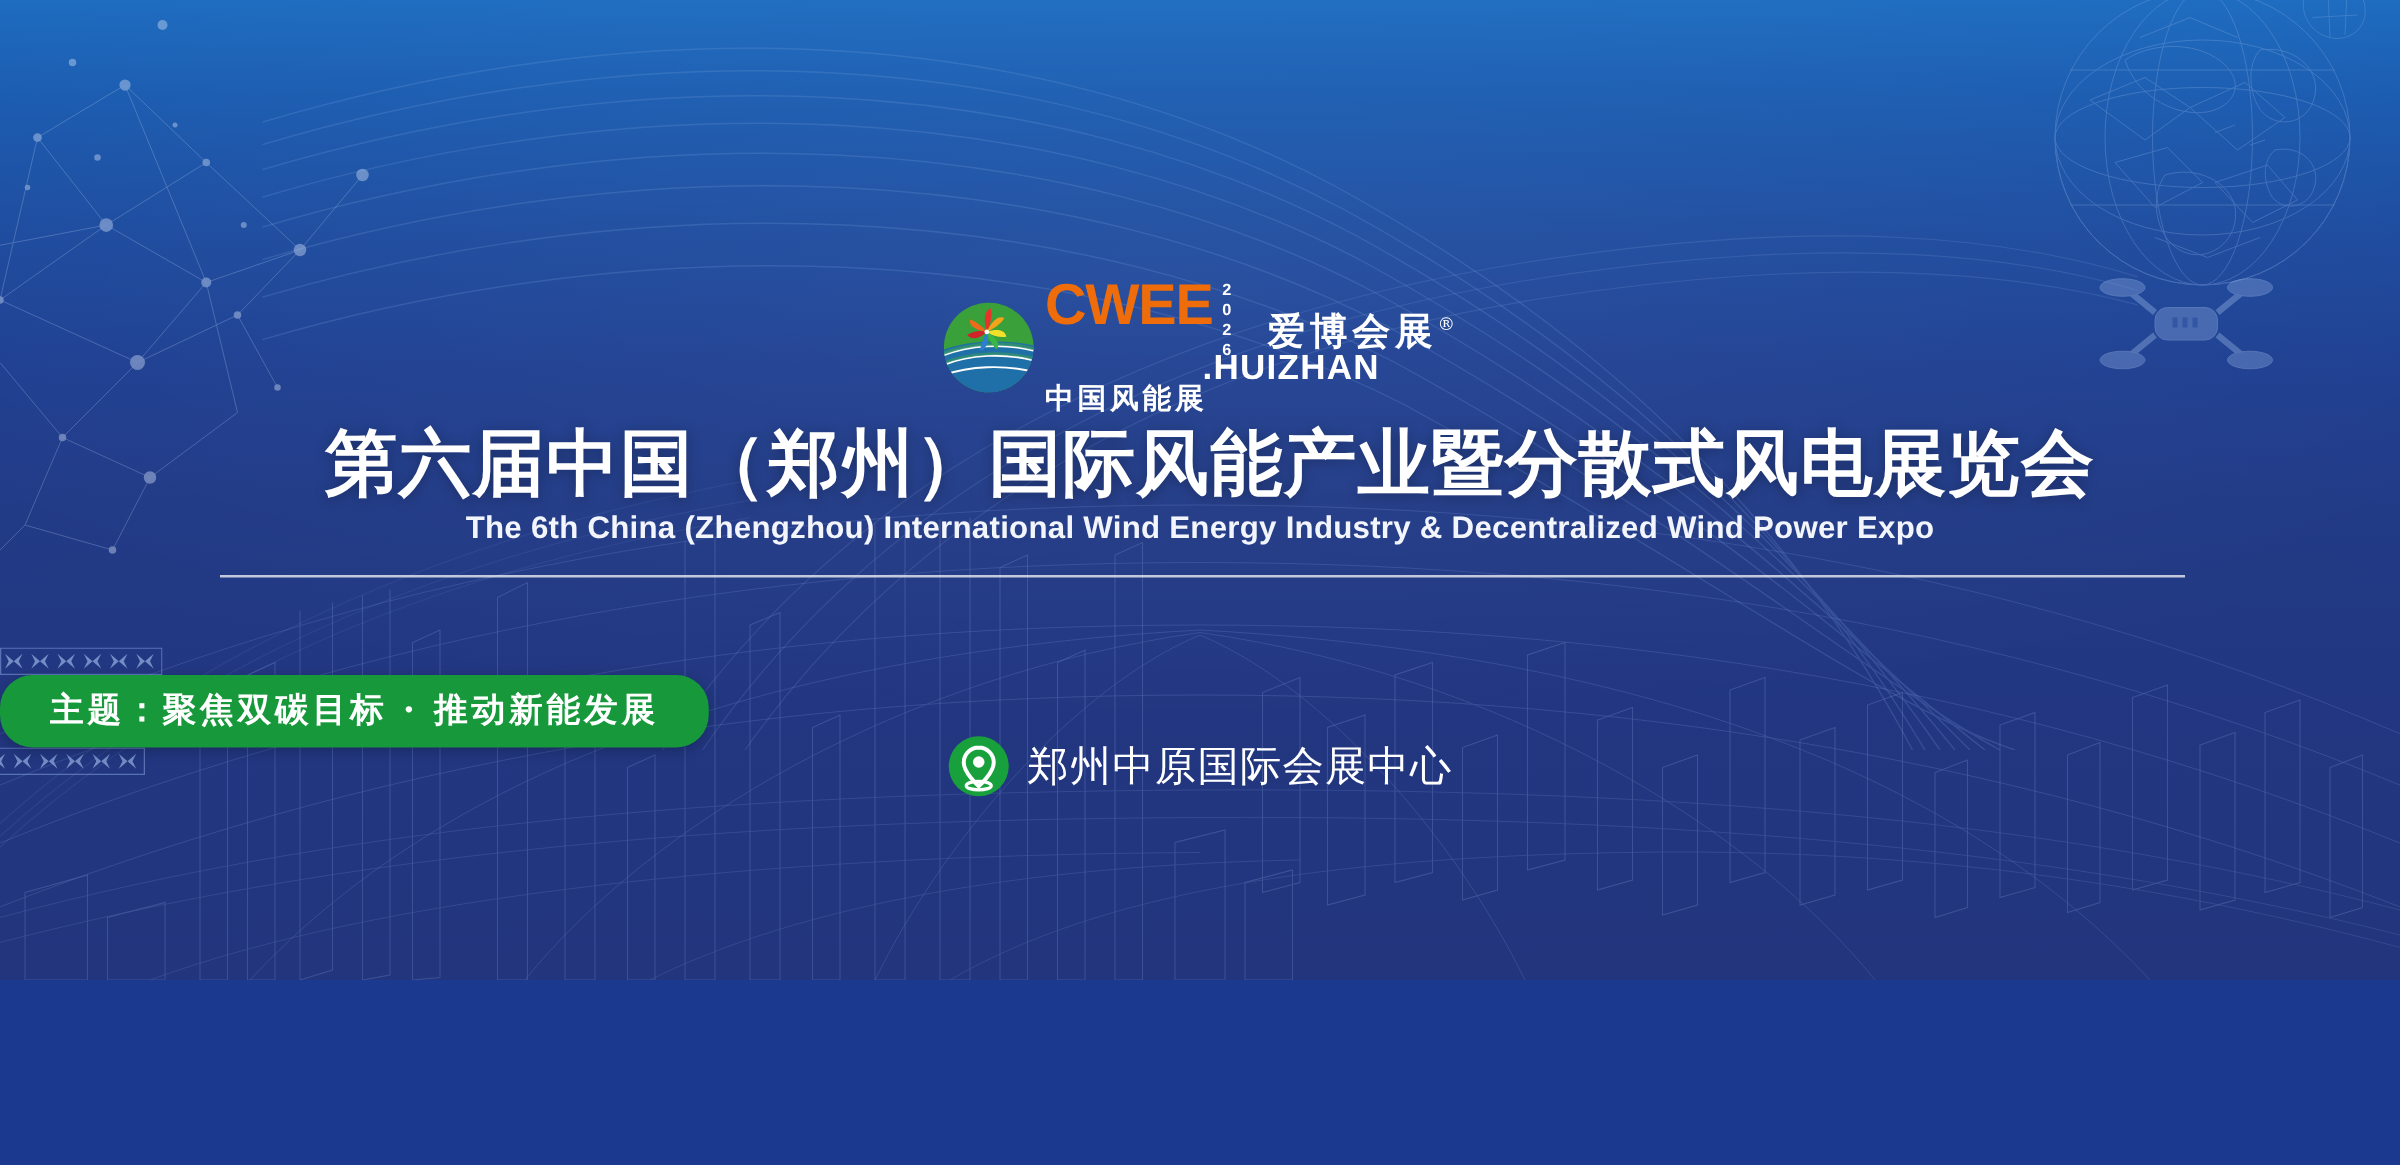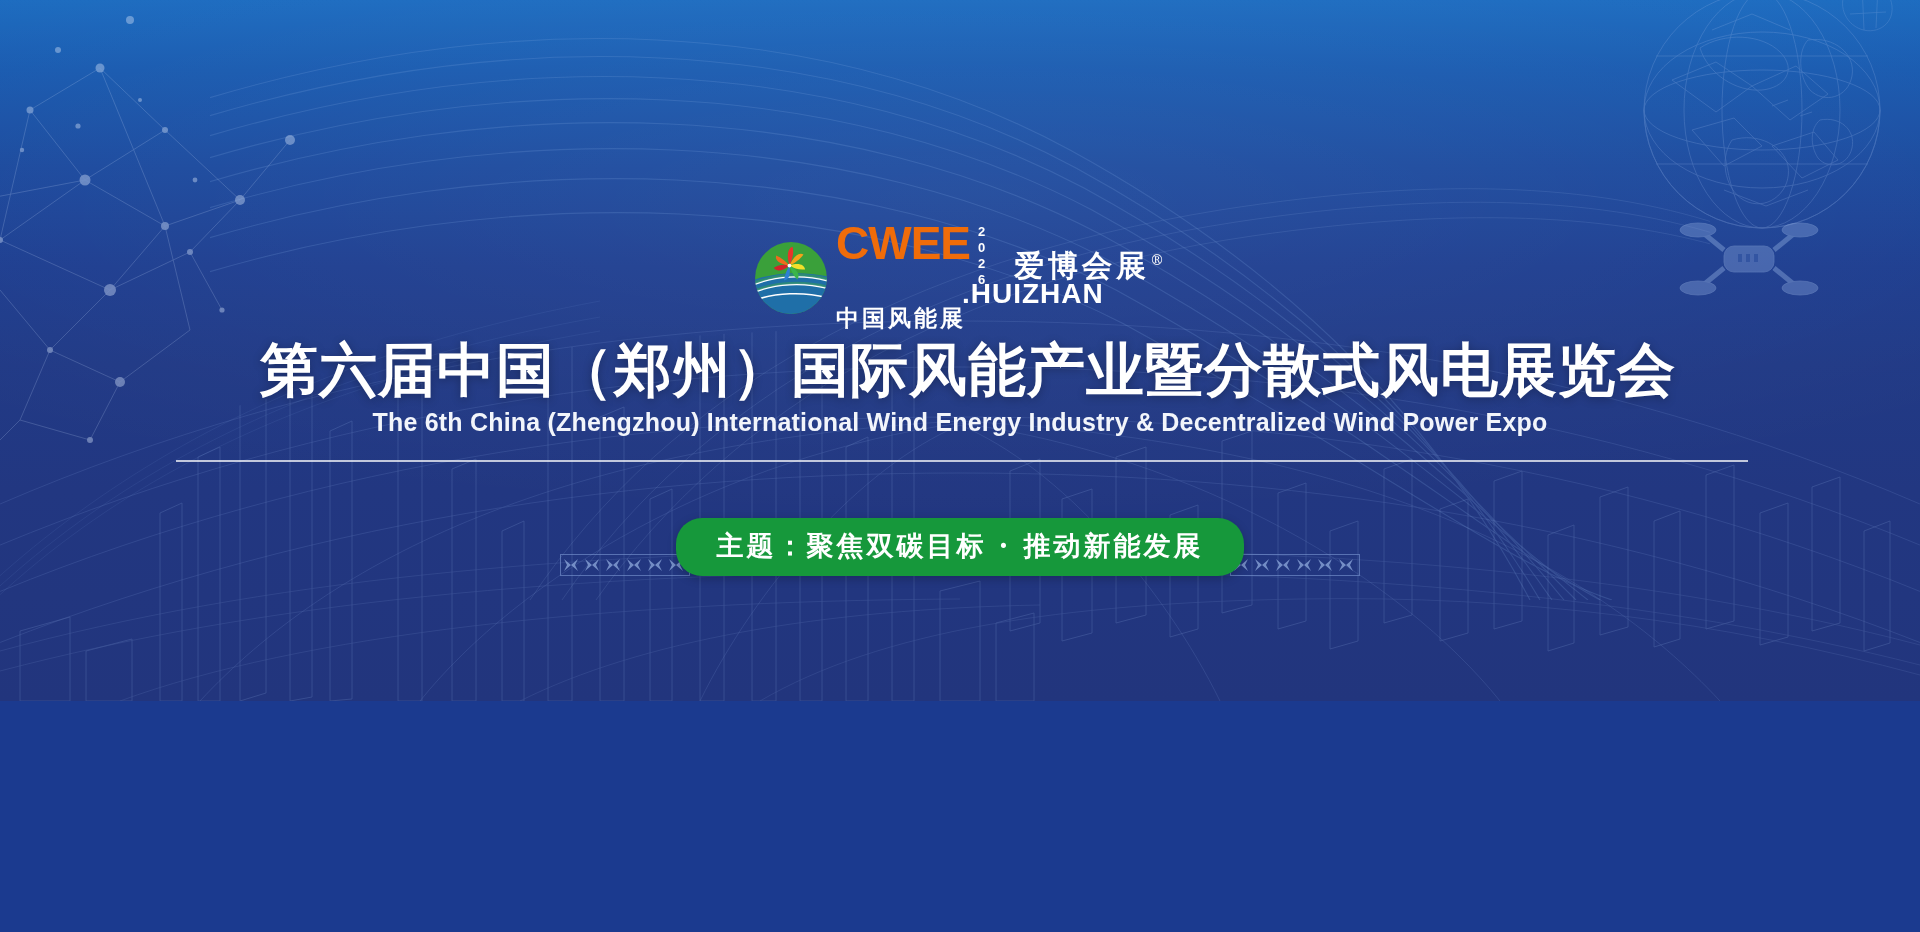--- a/index.html
+++ b/index.html
@@ -6,21 +6,21 @@
   * { margin:0; padding:0; box-sizing:border-box; }
   html, body { width:1920px; height:932px; overflow:hidden; }
   body {
     font-family:"Liberation Sans","DejaVu Sans",sans-serif;
     background:#1b3a8f;
   }
 
   
   .banner{
     position:relative;
-    width:1920px; height:701px;
+    width:1920px; height:784px;
     overflow:hidden;
     background:
       linear-gradient(180deg,
         #1d6cc0 0%,
         #1a5bb0 10%,
         #1c4a9e 24%,
         #1e3e90 38%,
         #213a86 52%,
         #223781 70%,
         #22357d 100%);
@@ -109,21 +109,21 @@
     height:2px;
     background:linear-gradient(90deg,
       rgba(255,255,255,.85) 0%,
       rgba(255,255,255,.85) 100%);
     opacity:.85;
   }
 
   
   .theme-row{
     position:absolute; left:0; right:0; top:518px;
-    display:flex; align-items:flex-end; justify-content:center; gap:0;
+    display:flex; align-items:flex-start; justify-content:center; gap:0;flex-direction:column;
   }
   .orn{
     width:130px; height:22px; flex:0 0 auto;
     opacity:.85;
   }
   .orn.left{ margin-right:-14px; }
   .orn.right{ margin-left:-14px; }
   .theme-pill{
     position:relative; z-index:2;
     background:#16983b;
@@ -455,16 +455,25 @@
             <path d="M4,5 l7,6 l-7,6 l3,-6 Z"></path>
             <path d="M18,5 l-7,6 l7,6 l-3,-6 Z"></path>
           </g>
       </g>
     </svg>
   </div>
 
   <div class="meta-row">
 
 
+    <div class="meta-item">
+      <svg class="meta-icon" viewBox="0 0 50 50">
+        <circle cx="25" cy="25" r="24" fill="#18a03c"></circle>
+        <path d="M25,10 C 18.4,10 13,15.4 13,22 C 13,30.5 25,41 25,41 C 25,41 37,30.5 37,22 C 37,15.4 31.6,10 25,10 Z" fill="none" stroke="#ffffff" stroke-width="3.2"></path>
+        <circle cx="25" cy="21.6" r="4.6" fill="#ffffff"></circle>
+        <ellipse cx="25" cy="40.5" rx="10" ry="3.4" fill="none" stroke="#ffffff" stroke-width="2.6"></ellipse>
+      </svg>
+      <span class="meta-text">郑州中原国际会展中心</span>
+    </div>
 
   </div>
 
 </div>
 
 </body></html>

